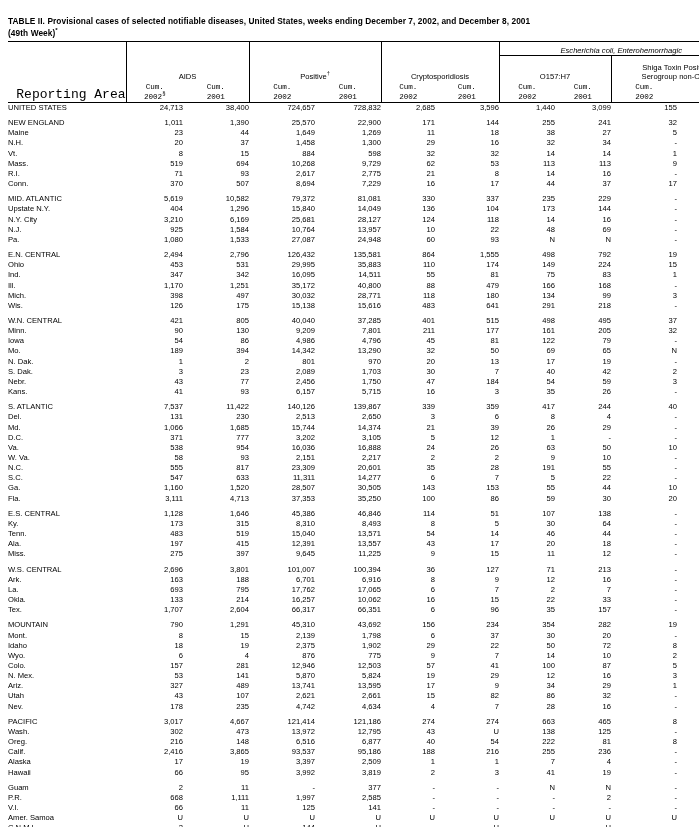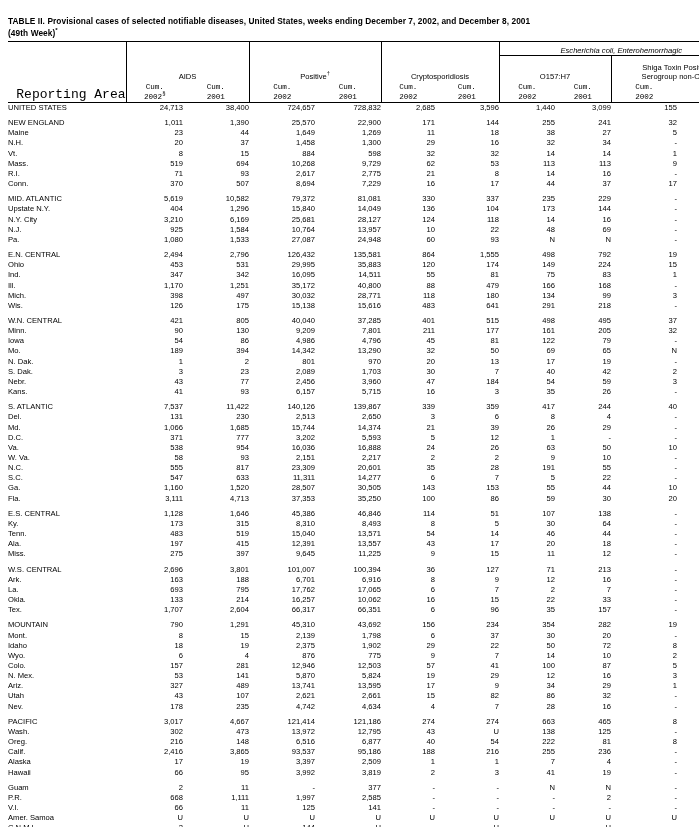--- a/index.html
+++ b/index.html
@@ -344,21 +344,21 @@
           <td class="num">792</td>
           <td class="num">19</td>
           <td class="num">12</td>
         </tr>
         <tr class="">
           <td class="area">Ohio</td>
           <td class="num">453</td>
           <td class="num">531</td>
           <td class="num">29,995</td>
           <td class="num">35,883</td>
-          <td class="num">120</td>
+          <td class="num">110</td>
           <td class="num">174</td>
           <td class="num">149</td>
           <td class="num">224</td>
           <td class="num">15</td>
           <td class="num">10</td>
         </tr>
         <tr class="">
           <td class="area">Ind.</td>
           <td class="num">347</td>
           <td class="num">342</td>
@@ -489,21 +489,21 @@
           <td class="num">40</td>
           <td class="num">42</td>
           <td class="num">2</td>
           <td class="num">6</td>
         </tr>
         <tr class="">
           <td class="area">Nebr.</td>
           <td class="num">43</td>
           <td class="num">77</td>
           <td class="num">2,456</td>
-          <td class="num">3,960</td>
+          <td class="num">1,750</td>
           <td class="num">47</td>
           <td class="num">184</td>
           <td class="num">54</td>
           <td class="num">59</td>
           <td class="num">3</td>
           <td class="num">1</td>
         </tr>
         <tr class="">
           <td class="area">Kans.</td>
           <td class="num">41</td>
@@ -557,21 +557,21 @@
           <td class="num">26</td>
           <td class="num">29</td>
           <td class="num">-</td>
           <td class="num">-</td>
         </tr>
         <tr class="">
           <td class="area">D.C.</td>
           <td class="num">371</td>
           <td class="num">777</td>
           <td class="num">3,202</td>
-          <td class="num">5,593</td>
+          <td class="num">3,105</td>
           <td class="num">5</td>
           <td class="num">12</td>
           <td class="num">1</td>
           <td class="num">-</td>
           <td class="num">-</td>
           <td class="num">-</td>
         </tr>
         <tr class="">
           <td class="area">Va.</td>
           <td class="num">538</td>

